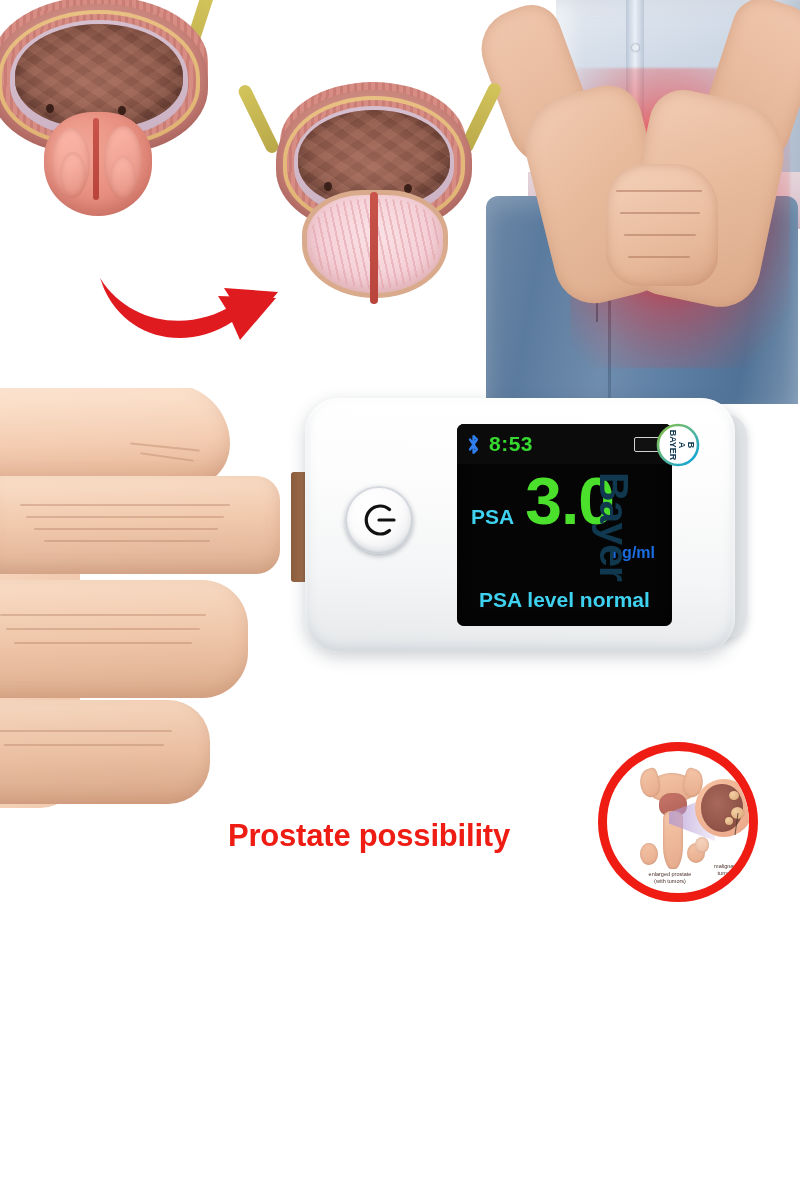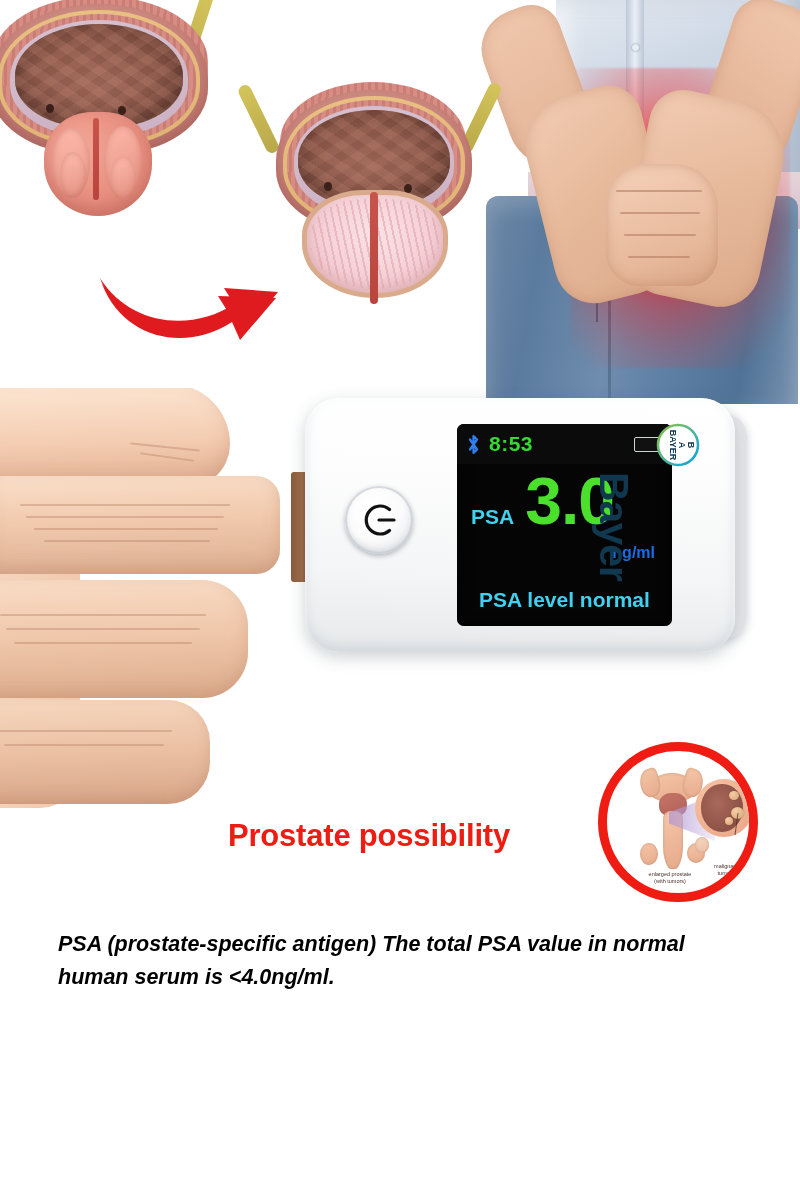--- a/index.html
+++ b/index.html
@@ -697,16 +697,15 @@
         <div>(with tumors)</div>
       </div>
       <div class="exam-caption" style="left:92px; top:112px; width:54px;">
         <div>malignant</div>
         <div>tumors</div>
       </div>
     </div>
   </div>
 
   <div id="description">
-    <p>PSA (prostate-specific antigen) The total PSA value in normal human serum is &lt;4.0ng/ml.</p>
   </div>
 
 </div>
 
 </body></html>

